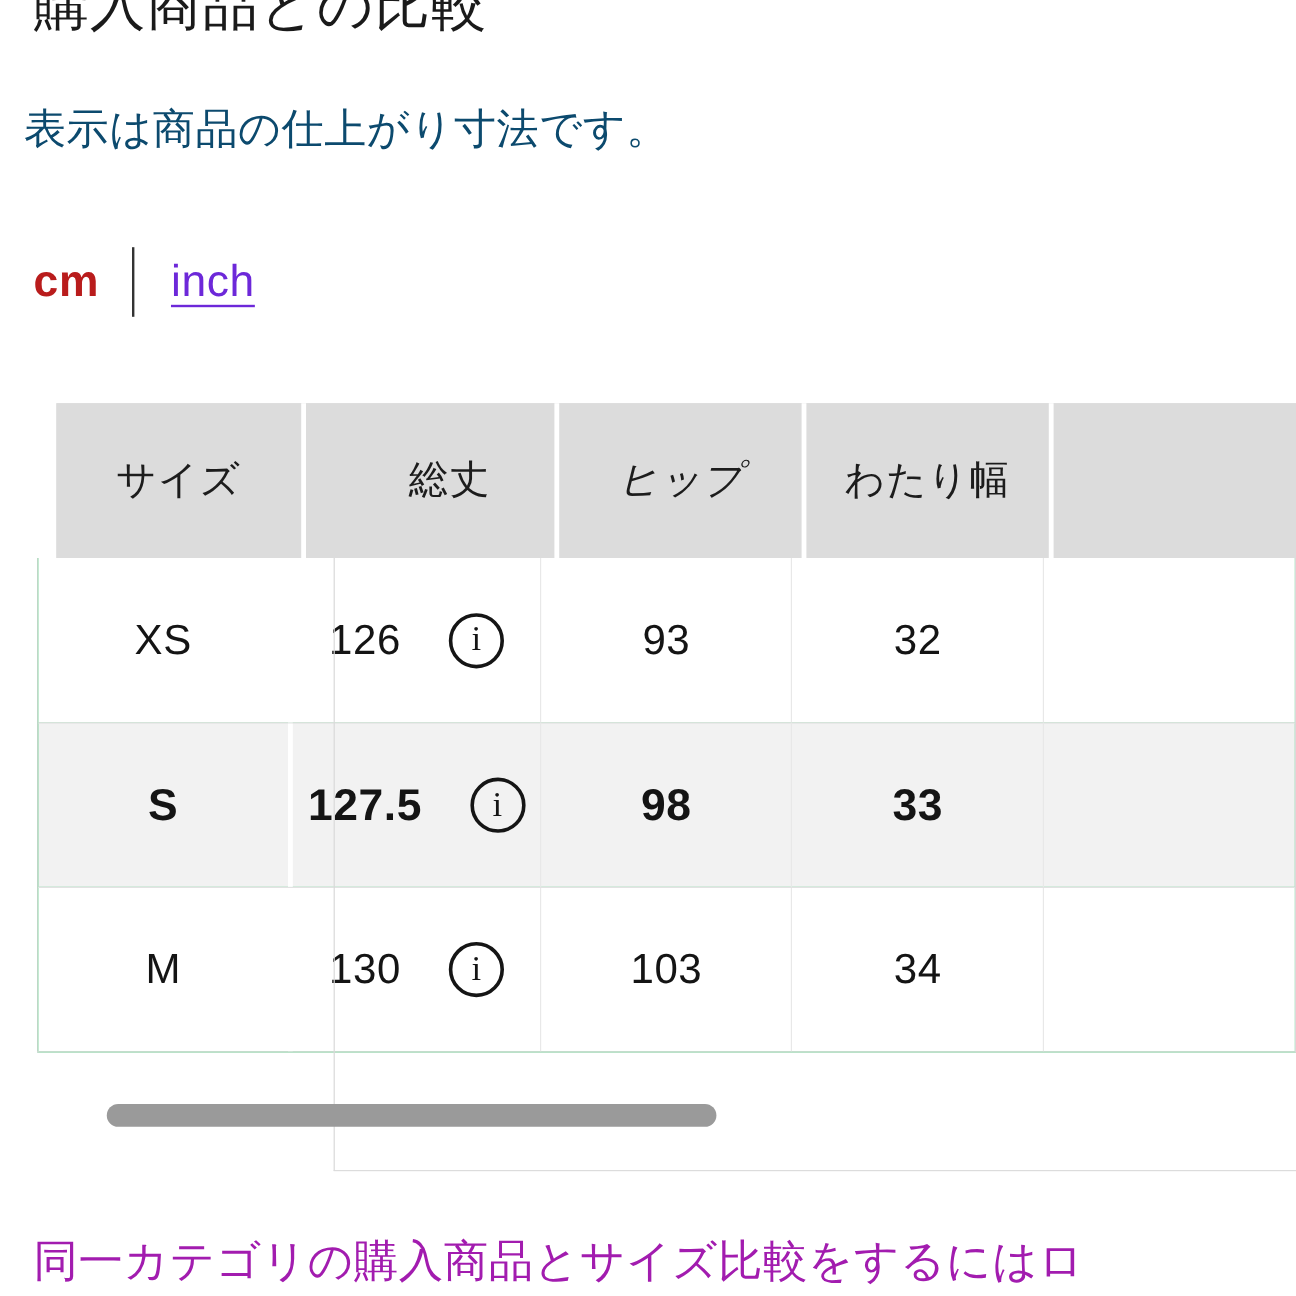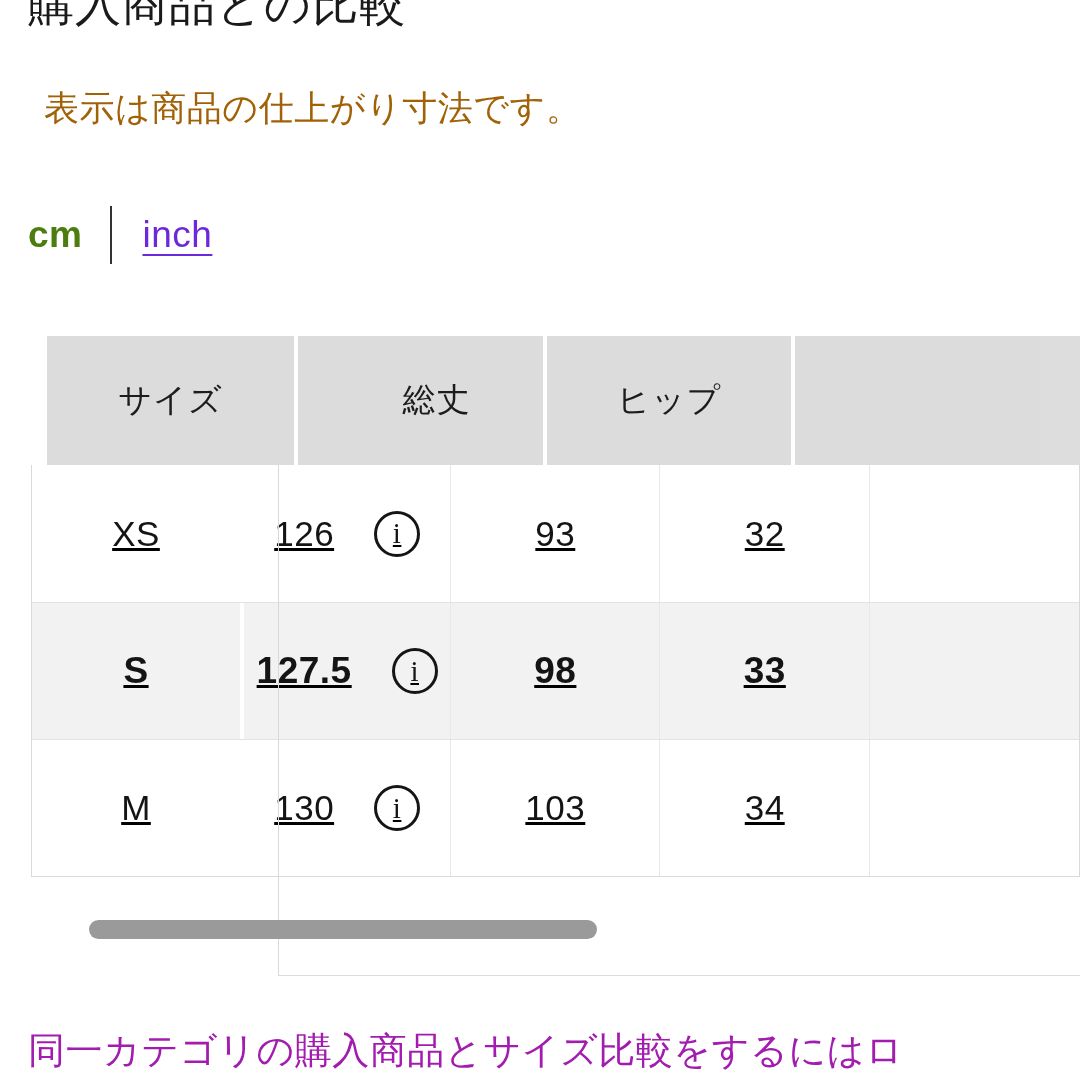--- a/index.html
+++ b/index.html
@@ -36,42 +36,42 @@
     line-height: 60px;
     font-weight: 400;
     color: #1a1a1a;
     letter-spacing: 1px;
     white-space: nowrap;
   }
 
   
   .subtitle {
     position: absolute;
-    left: 44px;
+    left: 20px;
     top: 86px;
     font-size: 35px;
     line-height: 44px;
-    color: #a16207;
+    color: #0c4a6e;
     letter-spacing: 0.5px;
     white-space: nowrap;
   }
 
   
   .unit-toggle {
     position: absolute;
     left: 28px;
     top: 203px;
     display: flex;
     align-items: center;
     height: 64px;
   }
   .unit-cm {
     font-size: 37px;
     font-weight: 700;
-    color: #4d7c0f;
+    color: #b91c1c;
     letter-spacing: 0.5px;
     padding-right: 28px;
   }
   .unit-divider {
     width: 2px;
     height: 58px;
     background: #333333;
   }
   .unit-inch {
     font-size: 37px;
@@ -116,33 +116,32 @@
     align-items: center;
     justify-content: center;
     font-size: 33px;
     color: #1c1c1c;
     letter-spacing: 1px;
     background: #dcdcdc;
     white-space: nowrap;
   }
   .th.c0 { width: 247px; }
   .th.c1 { width: 249px; padding-left: 32px; }
-  .th.c2 { width: 248px; }
+  .th.c2 { width: 248px; font-style: italic; }
   .th.c3 { width: 249px; }
   .th.c4 { width: 249px; }
   .th + .th { border-left: 4px solid #ffffff; }
 
   
   .tbody {
     position: relative;
     border-left: 1px solid #d9d9d9;
     border-right: 1px solid #d9d9d9;
     border-bottom: 1px solid #d9d9d9;
     background: #22c55e;
-    text-decoration: underline;
   }
   .tr {
     display: flex;
     height: 137px;
     background: #ffffff;
   }
   .tr.highlight { background: #f2f2f2; }
   .tr + .tr { border-top: 1px solid #e2e2e2; }
 
   .td {
@@ -255,20 +254,21 @@
     <span class="unit-inch">inch</span>
   </div>
 
   <div class="table-wrap">
     <div class="table-grid">
 
       <div class="thead">
         <div class="th c0">サイズ</div>
         <div class="th c1">総丈</div>
         <div class="th c2">ヒップ</div>
+        <div class="th c3">わたり幅</div>
         <div class="th c4"></div>
       </div>
 
       <div class="tbody">
 
         <div class="tr">
           <div class="td c0">XS</div>
           <div class="td c1">
             <span class="cell-inner">
               <span>126</span>

